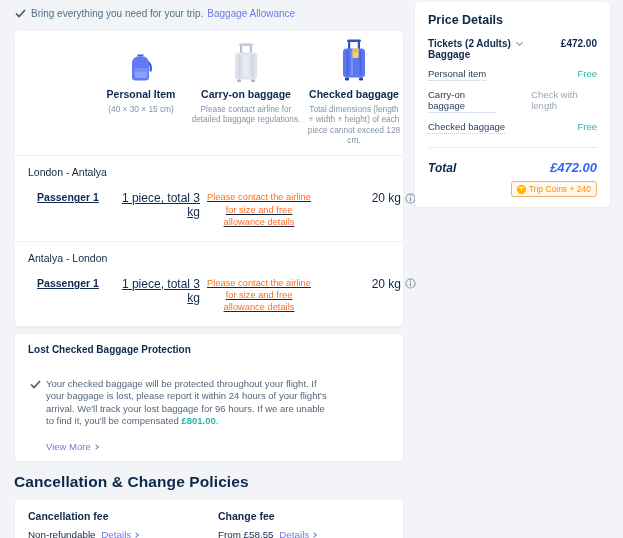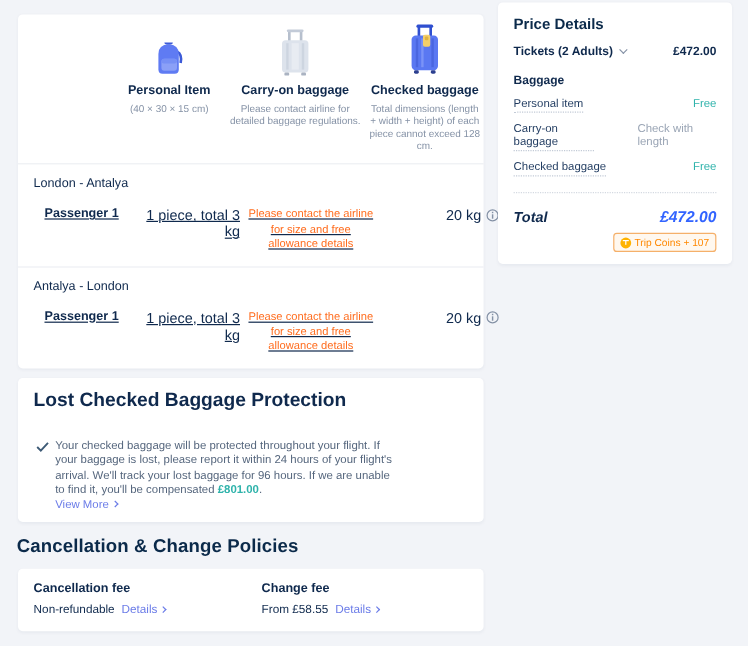--- a/index.html
+++ b/index.html
@@ -72,25 +72,25 @@
   .prow .pname { font-size:10.5px; font-weight:bold; text-align:center; }
   .prow .pcell { font-size:12px; text-align:right; color:#0f294d; }
   .prow .pwarn { font-size:9.3px; line-height:1.3; text-align:center; color:#ff6d1f; padding:0 6px; }
   .kg-wrap { display:inline-flex; align-items:center; gap:4px; }
 
   .info-ic { width:11px; height:11px; display:inline-flex; }
 
   
   .lost-card { margin-top:8px; padding:10px 13px 9px 13px; display:flex; }
   .lost-left { width:300px; }
-  .lost-title { font-size:16px; font-weight:bold; color:#0f294d; }
+  .lost-title { font-size:10px; font-weight:bold; color:#0f294d; }
   .lost-para { margin-top:23px; font-size:9.5px; line-height:1.3; color:#55667d; display:flex; }
   .lost-para .check-ic { margin:2px 5px 0 2px; }
   .comp { color:#2fb3ab; font-weight:bold; }
-  .viewmore { font-size:9.5px; margin-left:18px; margin-top:0; }
+  .viewmore { font-size:9.5px; margin-left:18px; margin-top:14px; }
   .lost-right { flex:1; display:flex; align-items:center; justify-content:flex-end; gap:8px; }
   .lost-price { font-size:10px; color:#8592a6; white-space:nowrap; }
   .lost-price b { color:#6b7ce8; font-size:10.5px; }
   .radio {
     width:13px; height:13px; border-radius:50%;
     border:1.5px solid #c0c8d2; background:#fff; cursor:pointer; flex:none;
   }
 
   
   .fees-card { margin-top:9px; padding:10px 13px 12px 13px; display:flex; }
@@ -99,21 +99,21 @@
   .fee-value { margin-top:7px; font-size:9.8px; color:#0f294d; }
   .fee-value .link { margin-left:3px; }
 
   
   .price-card { padding:11px 13px 10px 13px; }
   .price-title { font-size:12.5px; font-weight:bold; color:#0b2a4a; }
   .p-row { display:flex; justify-content:space-between; align-items:baseline;gap:36px; }
   .tickets-row { margin-top:11px; }
   .tickets-label { font-size:10px; font-weight:bold; }
   .tickets-value { font-size:10px; font-weight:bold; }
-  .bag-label { margin-top:13px; font-size:10px; font-weight:bold; }
+  .bag-label { font-size:10px; font-weight:bold; }
   .item-row { margin-top:8px; }
   .item-label { font-size:9.5px; color:#1f3a5f; border-bottom:1px dotted #c2cad6; padding-bottom:1px; }
   .item-val { font-size:9.5px; }
   .val-free { color:#2fb3ab; }
   .val-muted { color:#9aa5b5; }
   .side-dotted { border-top:1px dotted #d4d9e1; margin-top:13px; }
   .total-row { margin-top:12px;font-style:italic; }
   .total-label { font-size:12px; font-weight:bold; }
   .total-value { font-size:13px; font-weight:bold; color:#3264ff; }
   .coins-row { margin-top:6px; display:flex; justify-content:flex-end; }
@@ -131,20 +131,29 @@
   .coin-ic::after  { content:""; position:absolute; width:1.4px; height:4px; background:#fff; top:2.6px; }
 </style>
 </head>
 <body>
 
 <div class="layout">
 
   <div class="main">
 
 
+    <div class="subtitle">
+      <span class="check-ic">
+        <svg viewBox="0 0 11 9">
+            <polyline points="1,4.5 4,7.5 10,1" fill="none" stroke="#3e5b76" stroke-width="1.6"></polyline>
+          </svg>
+      </span>
+      <span class="txt">Bring everything you need for your trip.</span>
+      <span class="link">Baggage Allowance</span>
+    </div>
 
     <div class="card bag-card">
 
       <div class="types-grid">
         <div></div>
 
         <div class="type-col">
           <div class="type-icon-box">
             <svg width="25" height="30" viewBox="0 0 25 30">
               <path d="M10.5 3.2 Q8 3.2 8 1.4 L15 1.4 Q15 3.2 12.5 3.2 Z" fill="#3d5bd8"></path>
@@ -309,19 +318,19 @@
       <div class="side-dotted"></div>
 
       <div class="p-row total-row">
         <span class="total-label">Total</span>
         <span class="total-value">£472.00</span>
       </div>
 
       <div class="coins-row">
         <span class="coins-badge">
           <span class="coin-ic"></span>
-          <span>Trip Coins + 107</span>
+          <span>Trip Coins + 240</span>
         </span>
       </div>
     </div>
   </div>
 
 </div>
 
 </body></html>

